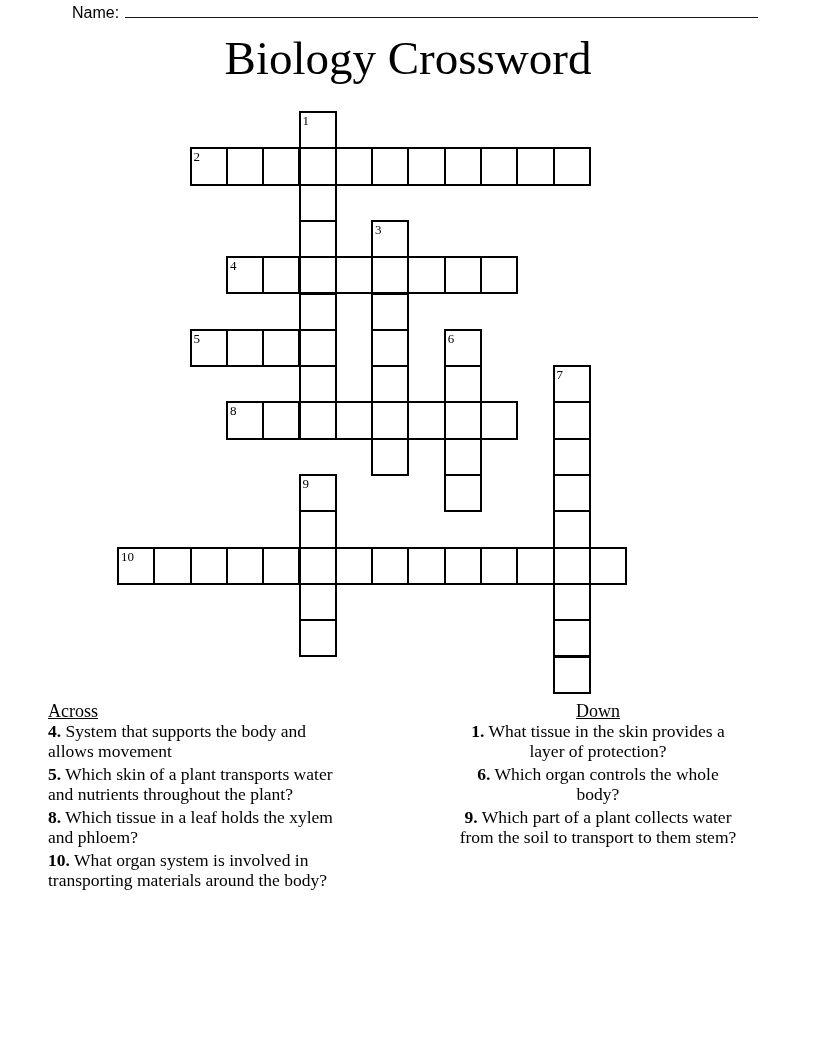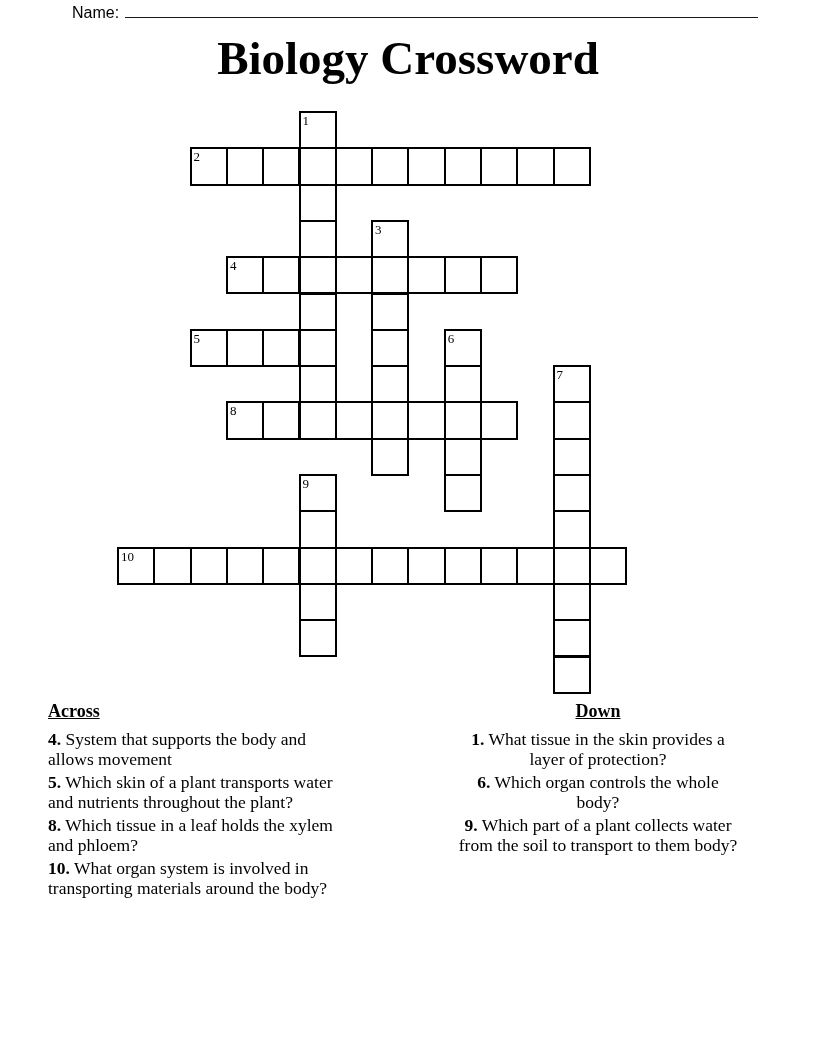--- a/index.html
+++ b/index.html
@@ -14,39 +14,39 @@
     white-space:nowrap;
     margin-left:24px;
   }
   .name-line {
     display:inline-block; width:633px; height:14px; margin-left:6px;
     border-bottom:1.5px solid #1a1a1a; vertical-align:baseline;
   }
   .title {
     position:absolute; left:0; top:30px; width:100%; margin:0;
     text-align:center; font-family:"Liberation Serif", serif;
-    font-size:47px; font-weight:700; line-height:56px; color:#000;
+    font-size:47px; font-weight:400; line-height:56px; color:#000;
   }
   
   .grid { position:absolute; left:117px; top:111px; width:512px; height:584px; }
   .cell {
     position:absolute; width:38.3px; height:38.3px; box-sizing:border-box;
     border:2px solid #000; background:#fff;
   }
   .cnum {
     position:absolute; left:2px; top:0px;
     font-family:"Liberation Serif", serif; font-size:13px; line-height:15px; color:#000;
   }
   
   .clues { position:absolute; left:48px; top:701px; display:flex; }
   .clue-col-across { width:352px; }
   .clue-col-down   { width:370px; margin-left:13px;text-align:center; }
   .clue-heading {
-    font-size:18px; font-weight:bold; text-decoration:underline;
-    line-height:20px; margin-bottom:8px; color:#000;
+    font-size:18px; font-weight:normal; text-decoration:underline;
+    line-height:20px; margin-bottom:0; color:#000;
   }
   .clue { font-size:17.5px; line-height:20px; margin-bottom:3px; color:#000; }
   .clue .cnum2 { font-weight:bold; }
   .clue .ctxt  { white-space:pre-line; }
 </style>
 </head>
 <body>
 
 <div class="page">
 
@@ -165,18 +165,18 @@
         </div>
     </div>
     <div class="clue-col-down">
       <div class="clue-heading">Down</div>
       <div id="down-list">
           <div class="clue"><span class="cnum2">1.</span> <span class="ctxt">What tissue in the skin provides a
 layer of protection?</span></div>
           <div class="clue"><span class="cnum2">6.</span> <span class="ctxt">Which organ controls the whole
 body?</span></div>
           <div class="clue"><span class="cnum2">9.</span> <span class="ctxt">Which part of a plant collects water
-from the soil to transport to them body?</span></div>
+from the soil to transport to them stem?</span></div>
         </div>
     </div>
   </div>
 
 </div>
 
 </body></html>

